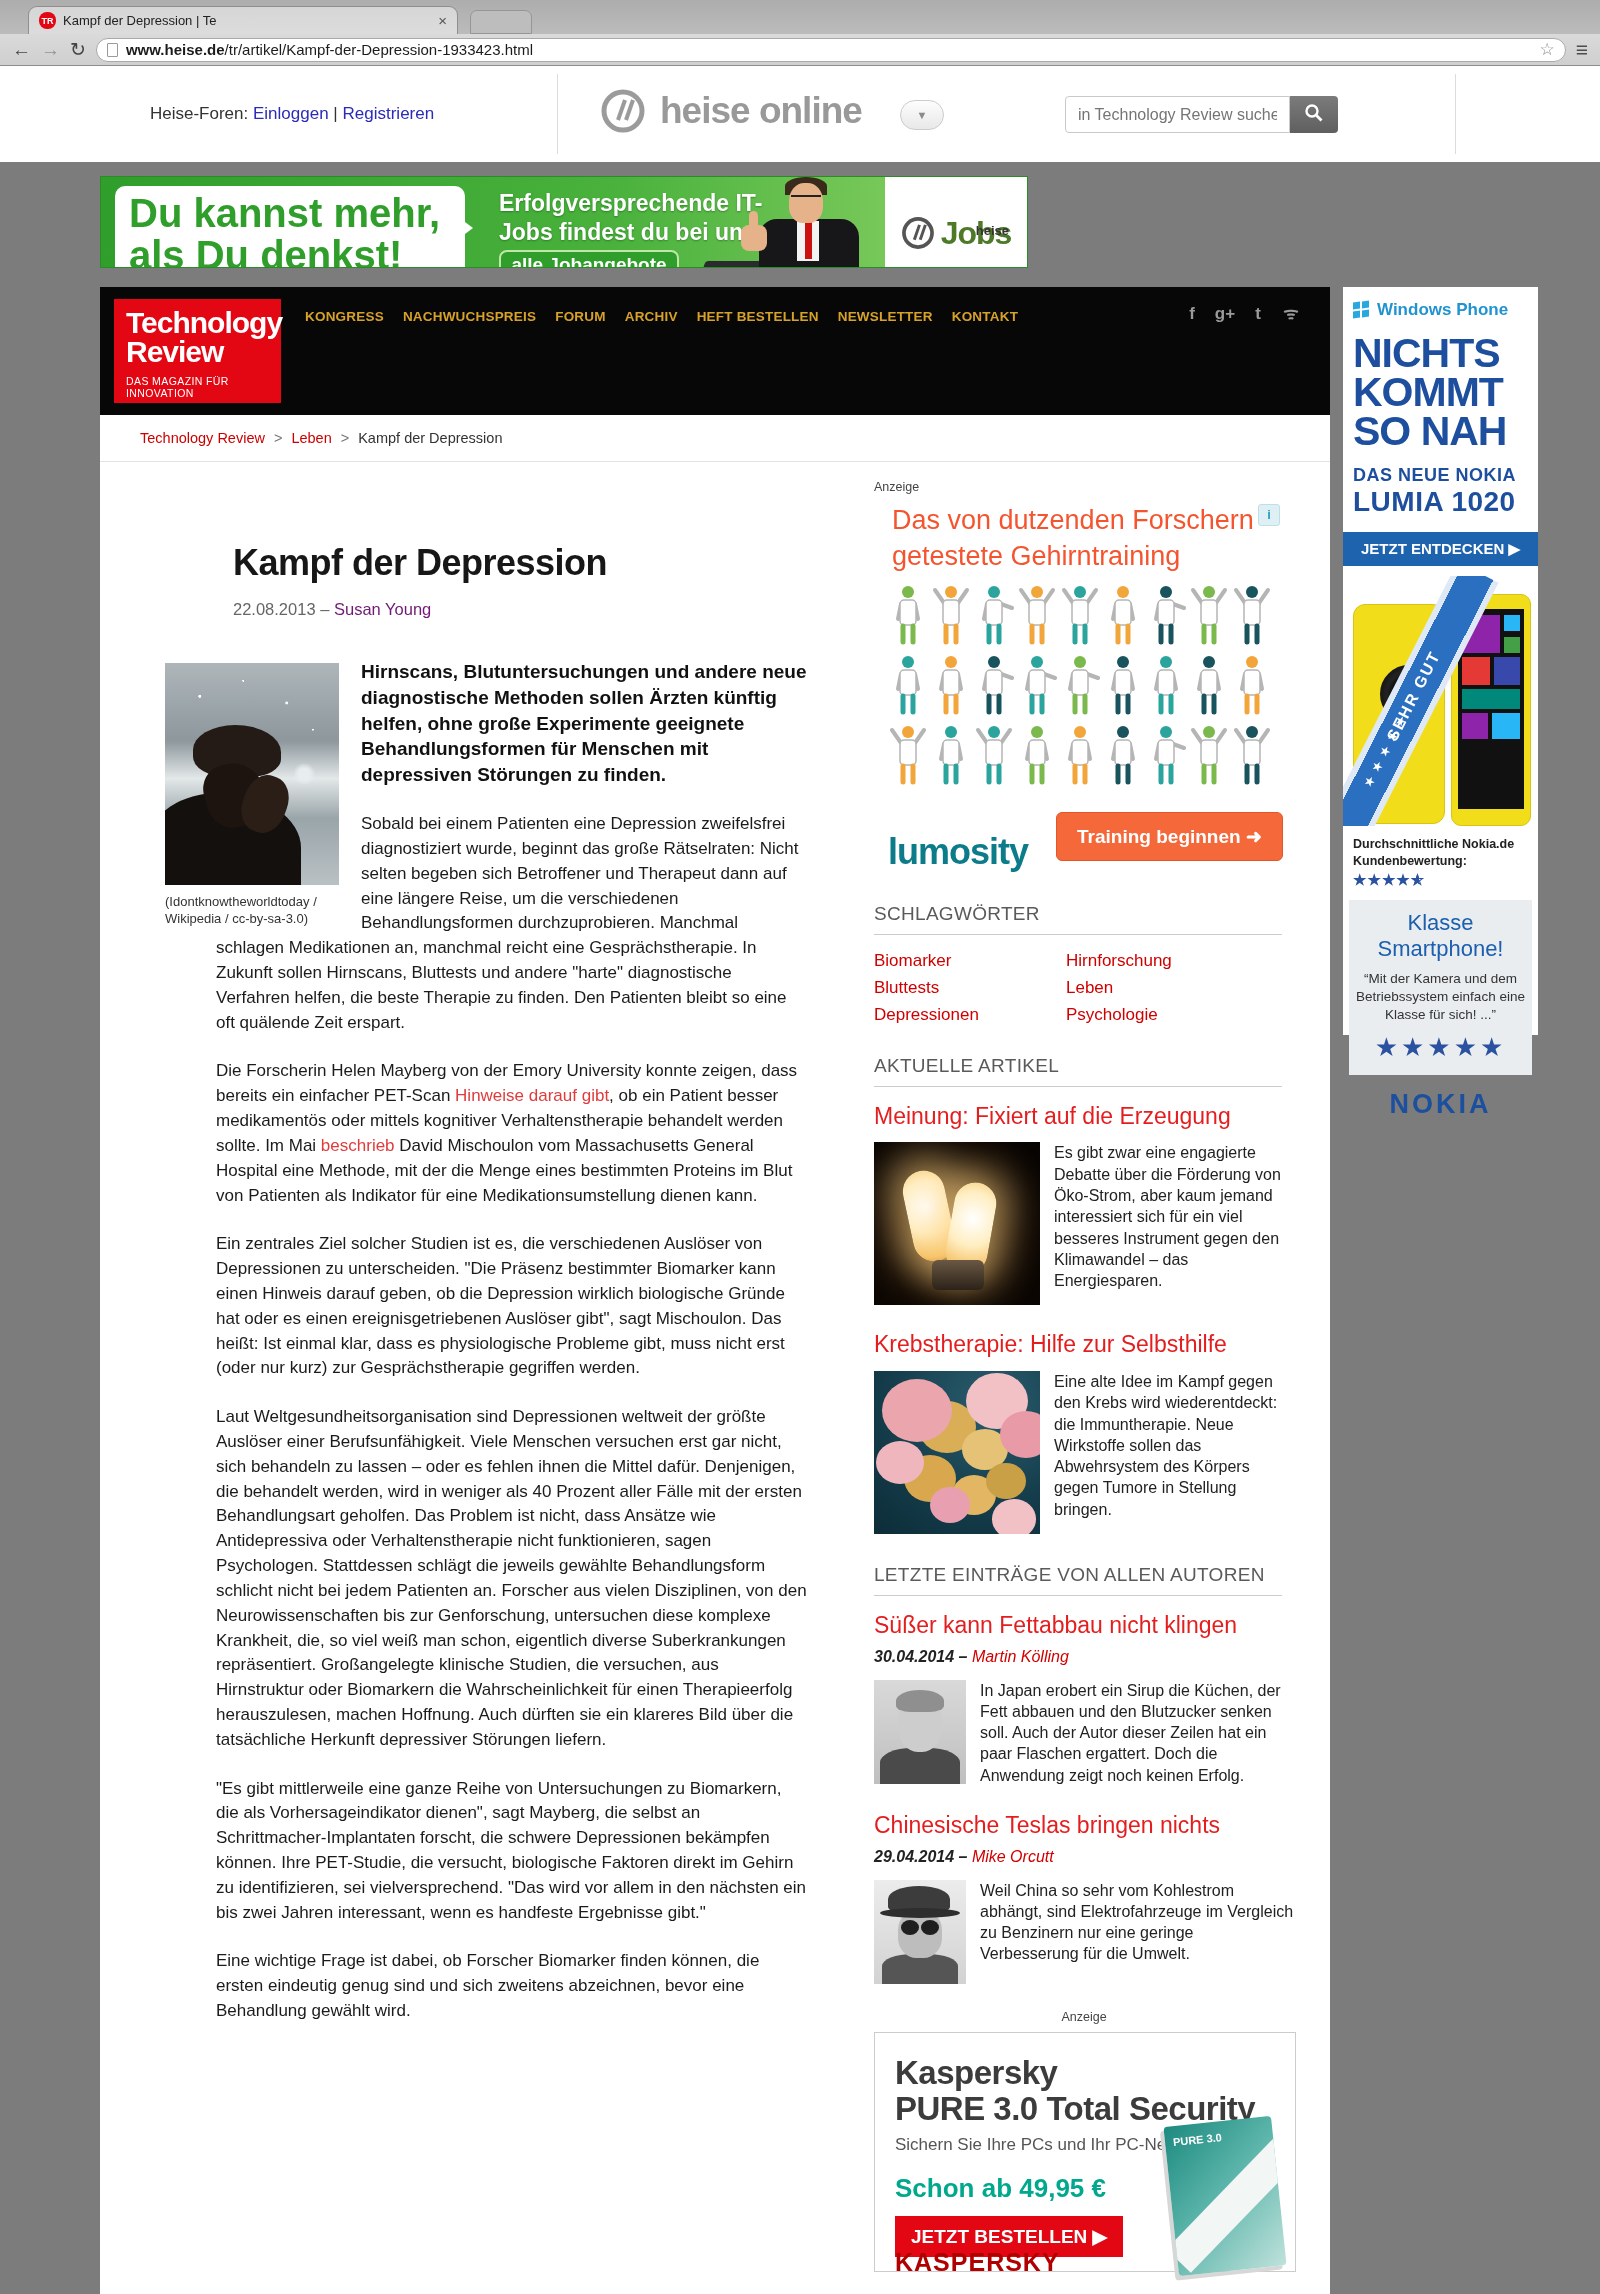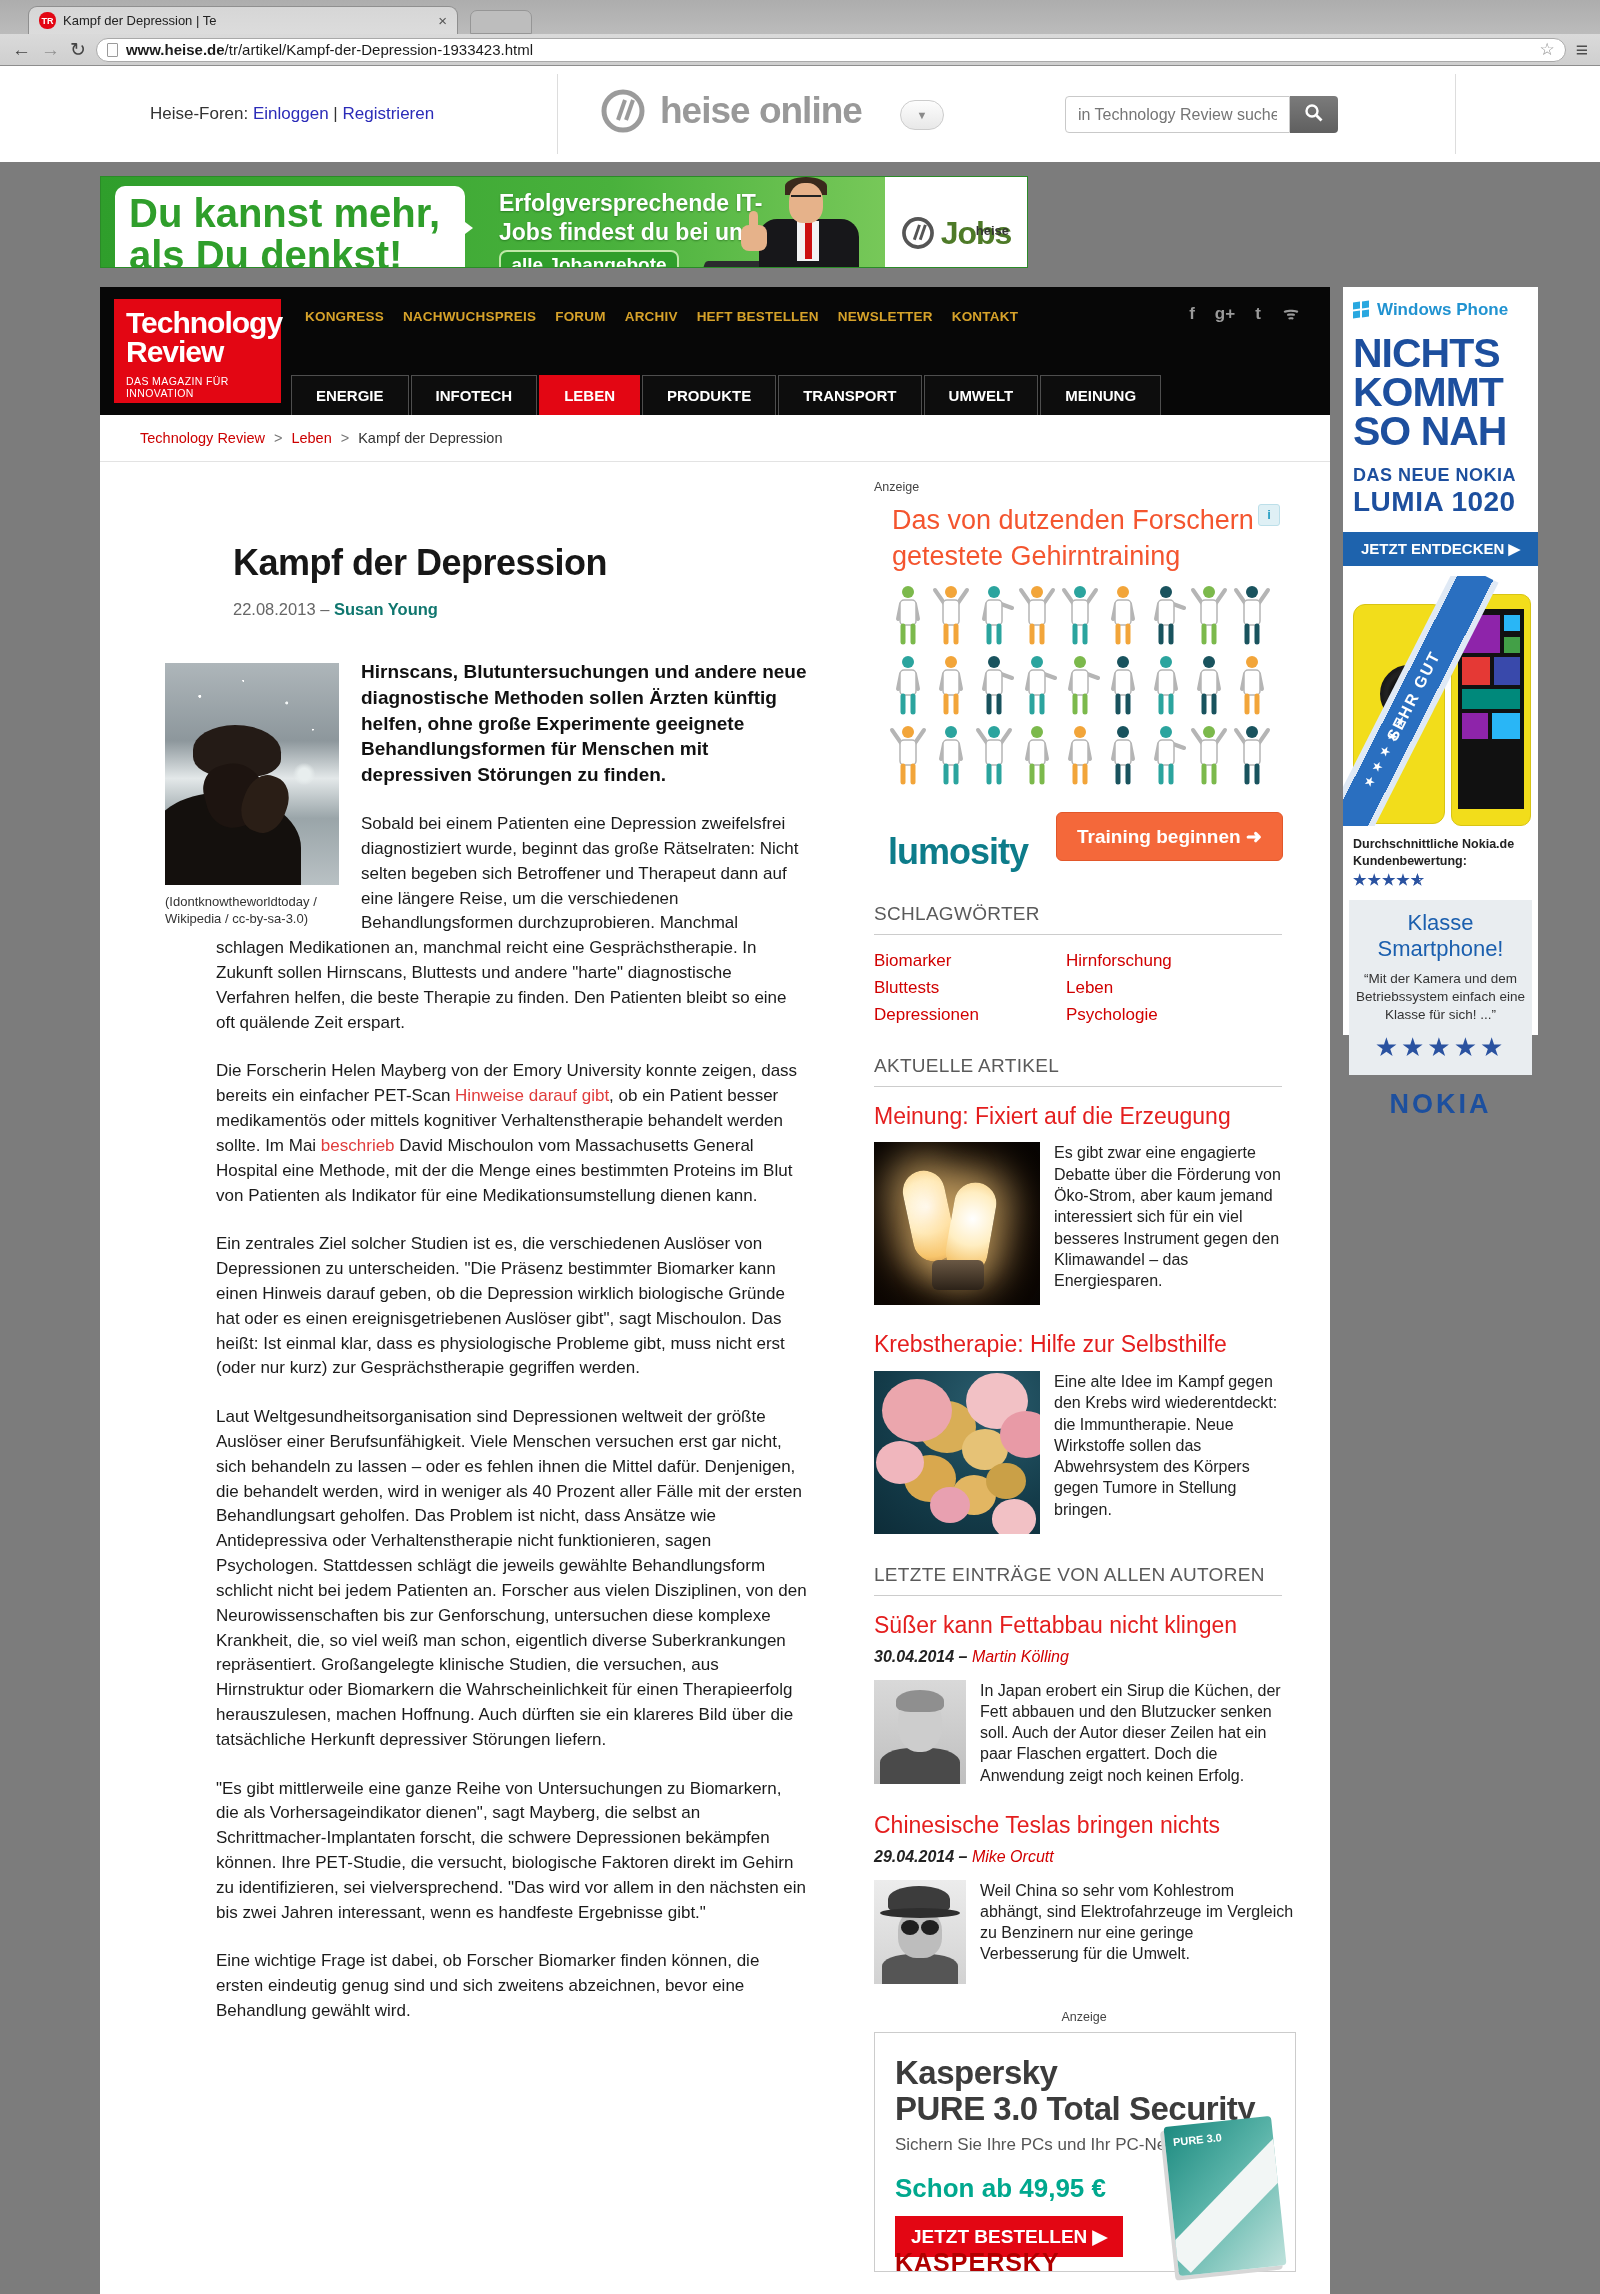--- a/index.html
+++ b/index.html
@@ -75,21 +75,21 @@
   
   #crumb { height:47px; border-bottom:1px solid #e3e3e3; display:flex; align-items:center; padding-left:40px; font-size:14.5px; gap:9px; }
   #crumb .c-link { color:#cc0000; }
   #crumb .c-sep { color:#777; }
   #crumb .c-cur { color:#333; }
 
   
   #article { position:absolute; left:116px; top:255px; width:592px; }
   #a-title { font-size:36px; font-weight:bold; color:#171717; letter-spacing:-.5px; margin-left:17px; }
   #a-meta { margin:16px 0 40px 17px; font-size:16.5px; color:#666; }
-  #a-meta .author { color:#0f766e; font-weight:bold; }
+  #a-meta .author { color:#701a75; font-weight:normal; }
   #figurebox { float:left; width:174px; margin:4px 22px 8px -51px; }
   #aimg { position:relative; width:174px; height:222px; overflow:hidden;
     background:linear-gradient(180deg,#aeb6ba 0%,#8d979c 35%,#e3e8e9 52%,#9aa5a9 70%,#b9c1c4 100%); }
   #aimg .spray { position:absolute; inset:0; background:
     radial-gradient(circle 3px at 20% 15%, #fff 40%, transparent 60%),
     radial-gradient(circle 2px at 45% 8%, #fff 40%, transparent 60%),
     radial-gradient(circle 3px at 70% 18%, #f4f7f7 40%, transparent 60%),
     radial-gradient(circle 2px at 85% 30%, #fff 40%, transparent 60%),
     radial-gradient(circle 4px at 60% 35%, #eef2f2 40%, transparent 60%),
     radial-gradient(circle 3px at 30% 40%, #fff 40%, transparent 60%),
@@ -300,29 +300,20 @@
           <span>HEFT BESTELLEN</span>
           <span>NEWSLETTER</span>
           <span>KONTAKT</span>
         </div>
       <div id="social">
           <span class="sic">f</span>
           <span class="sic">g+</span>
           <span class="sic">t</span>
           <span class="sic">ᯤ</span>
         </div>
-      <div id="tabsrow">
-          <div class="mtab">ENERGIE</div>
-          <div class="mtab">INFOTECH</div>
-          <div class="mtab active">LEBEN</div>
-          <div class="mtab">PRODUKTE</div>
-          <div class="mtab">TRANSPORT</div>
-          <div class="mtab">UMWELT</div>
-          <div class="mtab">MEINUNG</div>
-        </div>
     </div>
 
     <div id="crumb">
         <span class="c-link">Technology Review</span>
         <span class="c-sep">&gt;</span>
         <span class="c-link">Leben</span>
         <span class="c-sep">&gt;</span>
         <span class="c-cur">Kampf der Depression</span>
       </div>
 

